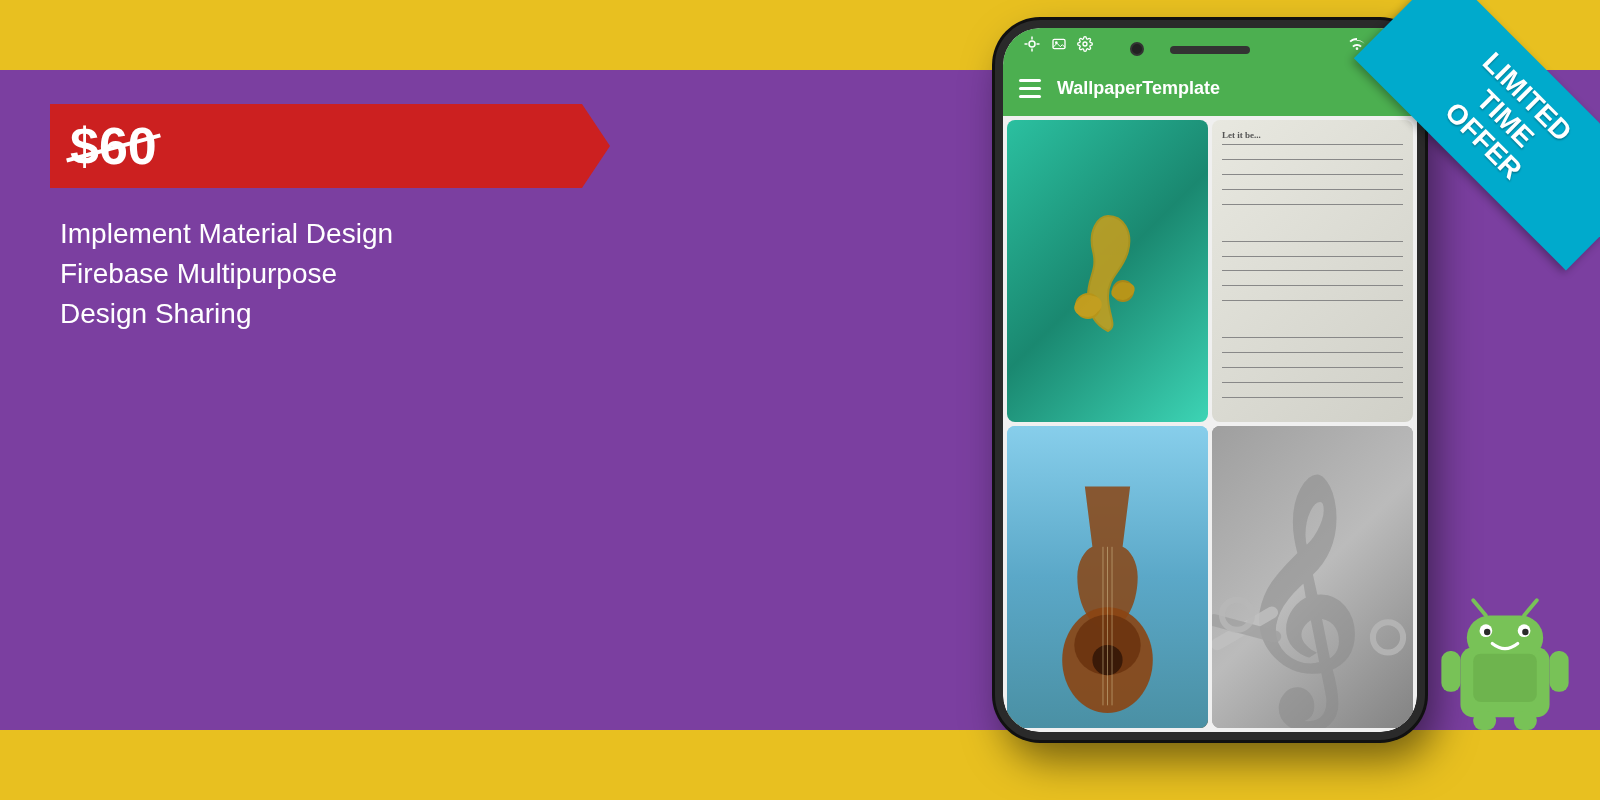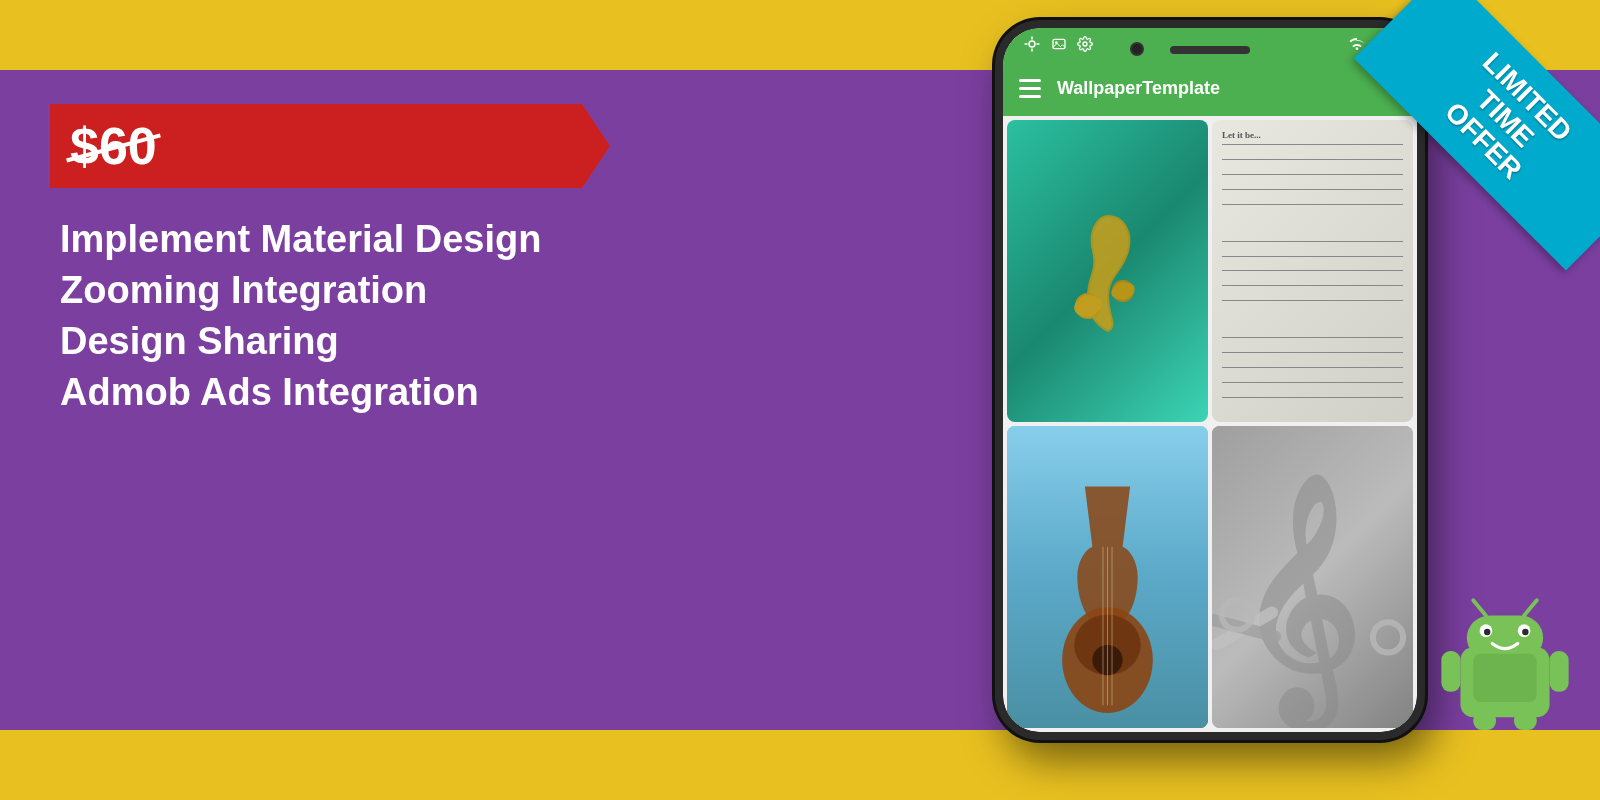--- a/index.html
+++ b/index.html
@@ -88,22 +88,22 @@
     }
 
     
     .features-list {
       list-style: none;
       padding: 0;
     }
 
     .features-list li {
       color: #ffffff;
-      font-size: 38px;
-      font-weight: 700;
+      font-size: 28px;
+      font-weight: 400;
       margin-bottom: 8px;
       padding-left: 10px;
     }
 
     
     .right-section {
       flex: 1;
       position: relative;
       z-index: 2;
       display: flex;
@@ -327,23 +327,22 @@
   <div class="bottom-bar"></div>
 
   <div class="left-section">
 
     <div class="price-banner">
       <span class="old-price">$60</span>
     </div>
 
     <ul class="features-list">
       <li>Implement Material Design</li>
-      <li>Zooming Integration</li>
+      <li>Firebase Multipurpose</li>
       <li>Design Sharing</li>
-      <li>Admob Ads Integration</li>
     </ul>
   </div>
 
   <div class="right-section">
 
     <div class="phone-mockup">
       <div class="phone-speaker"></div>
       <div class="phone-camera"></div>
 
       <div class="phone-screen">

